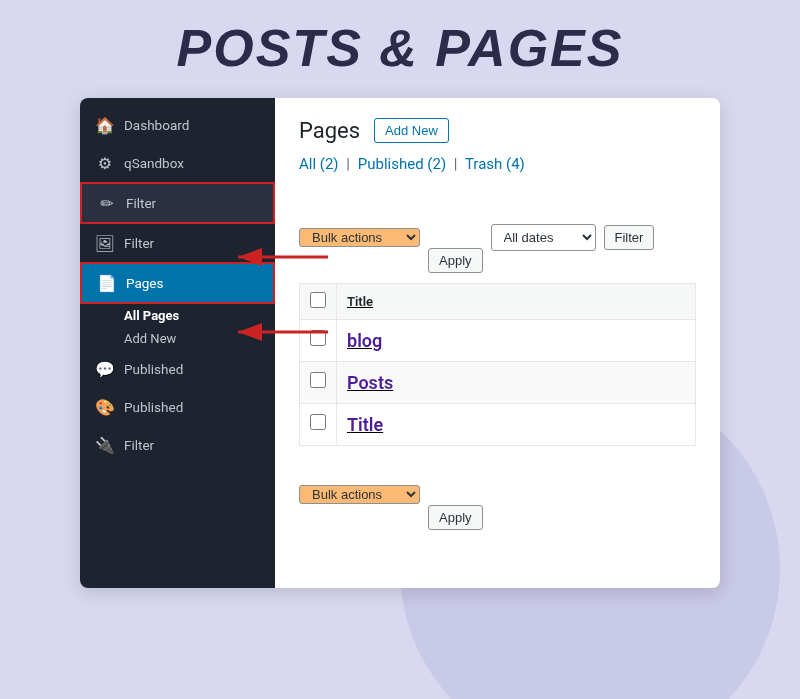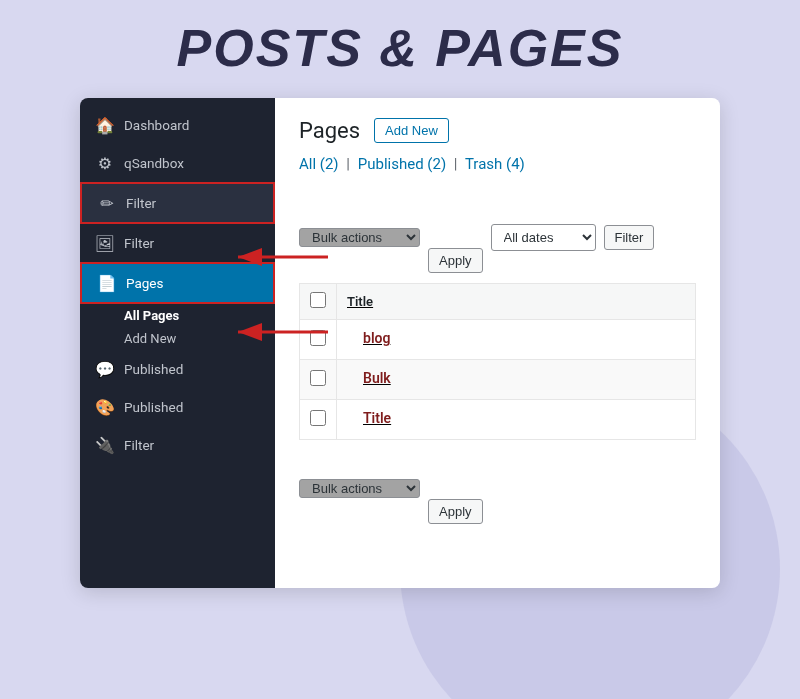--- a/index.html
+++ b/index.html
@@ -166,21 +166,21 @@
       display: flex;
       align-items: center;
       gap: 8px;
       margin-bottom: 10px;
     }
     .bulk-actions-select {
       border: 1px solid #8c8f94;
       border-radius: 3px;
       padding: 0 8px;
       font-size: 13px;
-      background: #a3a3a3;
+      background: #fdba74;
       color: #2c3338;
       cursor: pointer;
       min-width: 120px;
     }
     .apply-btn {
       border: 1px solid #8c8f94;
       background: #f6f7f7;
       color: #2c3338;
       border-radius: 3px;
       padding: 4px 10px;
@@ -227,25 +227,24 @@
       border: 1px solid #e6e6e6;
       padding: 10px 10px;
       font-size: 13px;
       color: #1d2327;
       vertical-align: top;
     }
     .pages-table tr:nth-child(even) td {
       background: #f9f9f9;
     }
     .pages-table .page-link {
-      color: #7f1d1d;
+      color: #4c1d95;
       text-decoration: none;
       font-weight: 600;
-      font-size: 14px;
-      margin-left: 16px;
+      font-size: 18px;
     }
     .pages-table input[type="checkbox"] {
       width: 16px;
       height: 16px;
       cursor: pointer;
     }
     .col-cb { width: 30px; }
 
     
     .blog-underline {
@@ -402,21 +401,21 @@
             <td>
               <a class="page-link blog-underline" href="#">blog</a>
             </td>
           </tr>
 
           <tr>
             <td class="col-cb">
               <input type="checkbox" style="">
             </td>
             <td>
-              <a class="page-link" href="#">Bulk</a>
+              <a class="page-link" href="#">Posts</a>
             </td>
           </tr>
 
           <tr>
             <td class="col-cb">
               <input type="checkbox" style="">
             </td>
             <td>
               <a class="page-link" href="#">Title</a>
             </td>

